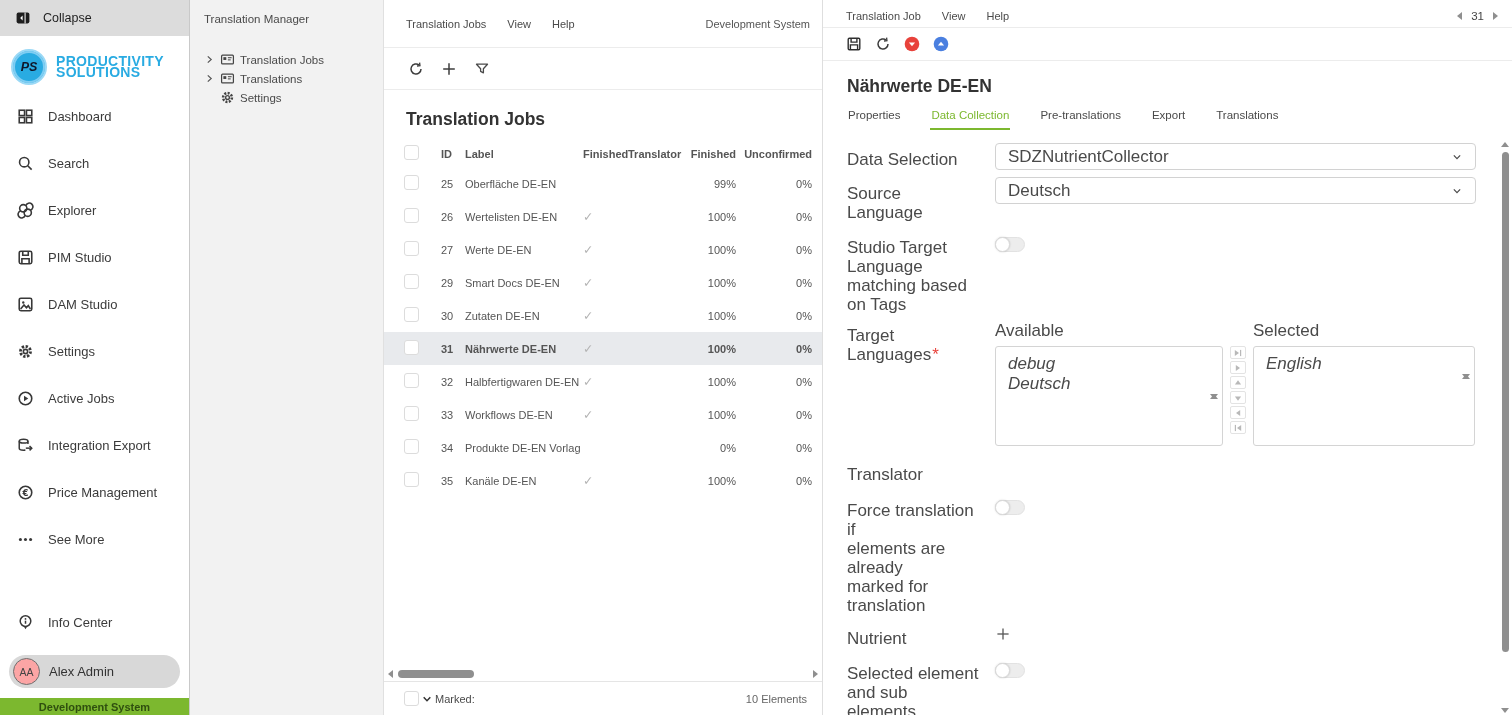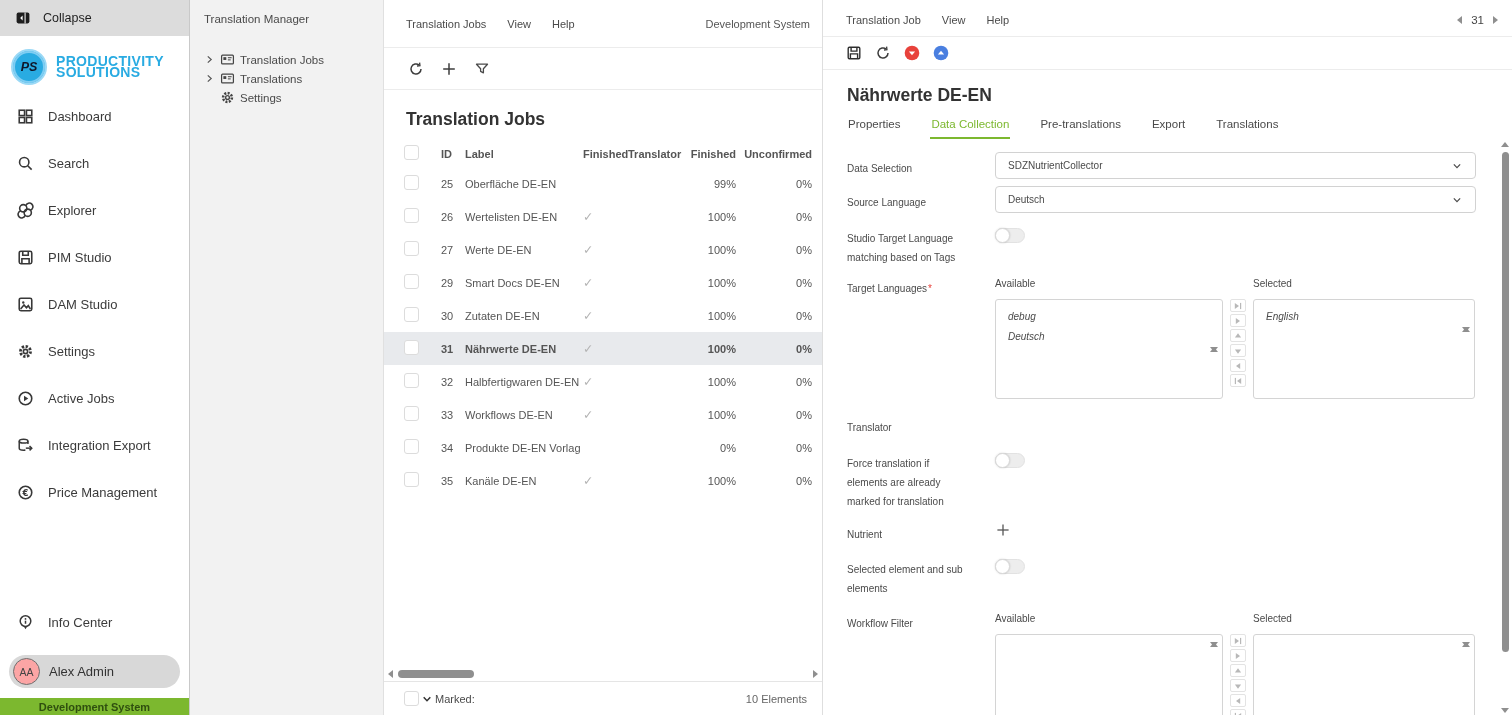--- a/index.html
+++ b/index.html
@@ -64,28 +64,28 @@
   .tri{width:0;height:0;display:inline-block;cursor:pointer;}
   .tri-left{border-top:4px solid transparent;border-bottom:4px solid transparent;border-right:5px solid #8f8f8f;}
   .tri-right{border-top:4px solid transparent;border-bottom:4px solid transparent;border-left:5px solid #8f8f8f;}
   .tri-up{border-left:4px solid transparent;border-right:4px solid transparent;border-bottom:5px solid #8f8f8f;}
   .tri-down{border-left:4px solid transparent;border-right:4px solid transparent;border-top:5px solid #8f8f8f;}
   .jobs-footer{flex:0 0 auto;height:34px;border-top:1px solid #e5e5e5;display:flex;align-items:center;gap:2px;padding:0 15px 0 20px;font-size:11px;color:#4a4a4a;}
   .count{margin-left:auto;color:#666;}
 
   
   .detail{flex:1 1 auto;display:flex;flex-direction:column;border-left:1px solid #dedede;position:relative;min-width:0;background:#fff;}
-  .detail .menu-bar{height:37px;padding:4px 14px 0 23px;}
+  .detail .menu-bar{height:28px;padding:4px 14px 0 23px;}
   .pager{margin-left:auto;display:flex;align-items:center;gap:9px;font-size:11.5px;color:#444;}
   .detail .toolbar{height:33px;gap:13px;padding:0 23px;}
   .detail .panel-title{padding:15px 24px 9px;}
   .tabs{display:flex;gap:29px;padding:0 24px;font-size:11.5px;flex:0 0 auto;}
   .tab{padding:3px 1px 7px;cursor:pointer;color:#4a4a4a;border-bottom:2px solid transparent;}
   .tab.active{color:var(--accent-green);border-bottom-color:var(--accent-green);}
-  .form{flex:1;min-height:0;padding:13px 36px 0 24px;overflow:hidden;font-size:10px;color:#4a4a4a;}
+  .form{flex:1;min-height:0;padding:13px 36px 0 24px;overflow:hidden;font-size:17px;color:#4a4a4a;}
   .frow{display:flex;align-items:flex-start;}
   .flabel{flex:0 0 148px;padding-right:14px;line-height:19px;padding-top:5px;}
   .frow-select .flabel{padding-top:7px;}
   .fctrl{flex:1;min-width:0;border-radius:12px;}
   .select{height:27px;border:1px solid #d2d2d2;border-radius:4px;display:flex;align-items:center;padding:0 12px;cursor:pointer;background:#fff;gap:8px;}
   .select .sel-chev{margin-left:auto;}
   .toggle{width:30px;height:15px;border-radius:8px;background:#ededed;border:1px solid #e2e2e2;position:relative;display:inline-block;cursor:pointer;margin-top:4px;}
   .knob{position:absolute;left:-1px;top:-1px;width:15px;height:15px;border-radius:50%;background:#fff;border:1px solid #d9d9d9;box-shadow:0 0 2px rgba(0,0,0,.18);}
   .req{color:var(--danger-red);margin-left:1px;}
   .duallist{display:flex;align-items:flex-start;}
@@ -223,20 +223,30 @@
         <div class="nav-item">
           <span class="icon i17">
             <svg viewBox="0 0 16 16" fill="none" stroke="#383838" stroke-width="1.5">
               <circle cx="8" cy="8" r="5.9"></circle>
               <text x="8" y="10.9" text-anchor="middle" font-size="8.2" font-weight="bold" fill="#383838" stroke="none" font-family="DejaVu Sans, sans-serif">€</text>
             </svg>
           </span>
           <span>Price Management</span>
         </div>
 
+        <div class="nav-item">
+          <span class="icon i17">
+            <svg viewBox="0 0 16 16" fill="#383838">
+              <circle cx="3.2" cy="8" r="1.45"></circle>
+              <circle cx="8" cy="8" r="1.45"></circle>
+              <circle cx="12.8" cy="8" r="1.45"></circle>
+            </svg>
+          </span>
+          <span>See More</span>
+        </div>
       </nav>
     <div class="sidebar-bottom">
       <div class="nav-item">
         <span class="icon i17">
             <svg viewBox="0 0 16 16" fill="none" stroke="#383838" stroke-width="1.4">
               <circle cx="8" cy="6.7" r="5"></circle>
               <path d="M6.1 11.2L8 14.3l1.9-3.1z" fill="#383838" stroke="none"></path>
               <circle cx="8" cy="4.6" r="0.85" fill="#383838" stroke="none"></circle>
               <line x1="8" y1="6.3" x2="8" y2="9.2"></line>
             </svg>

